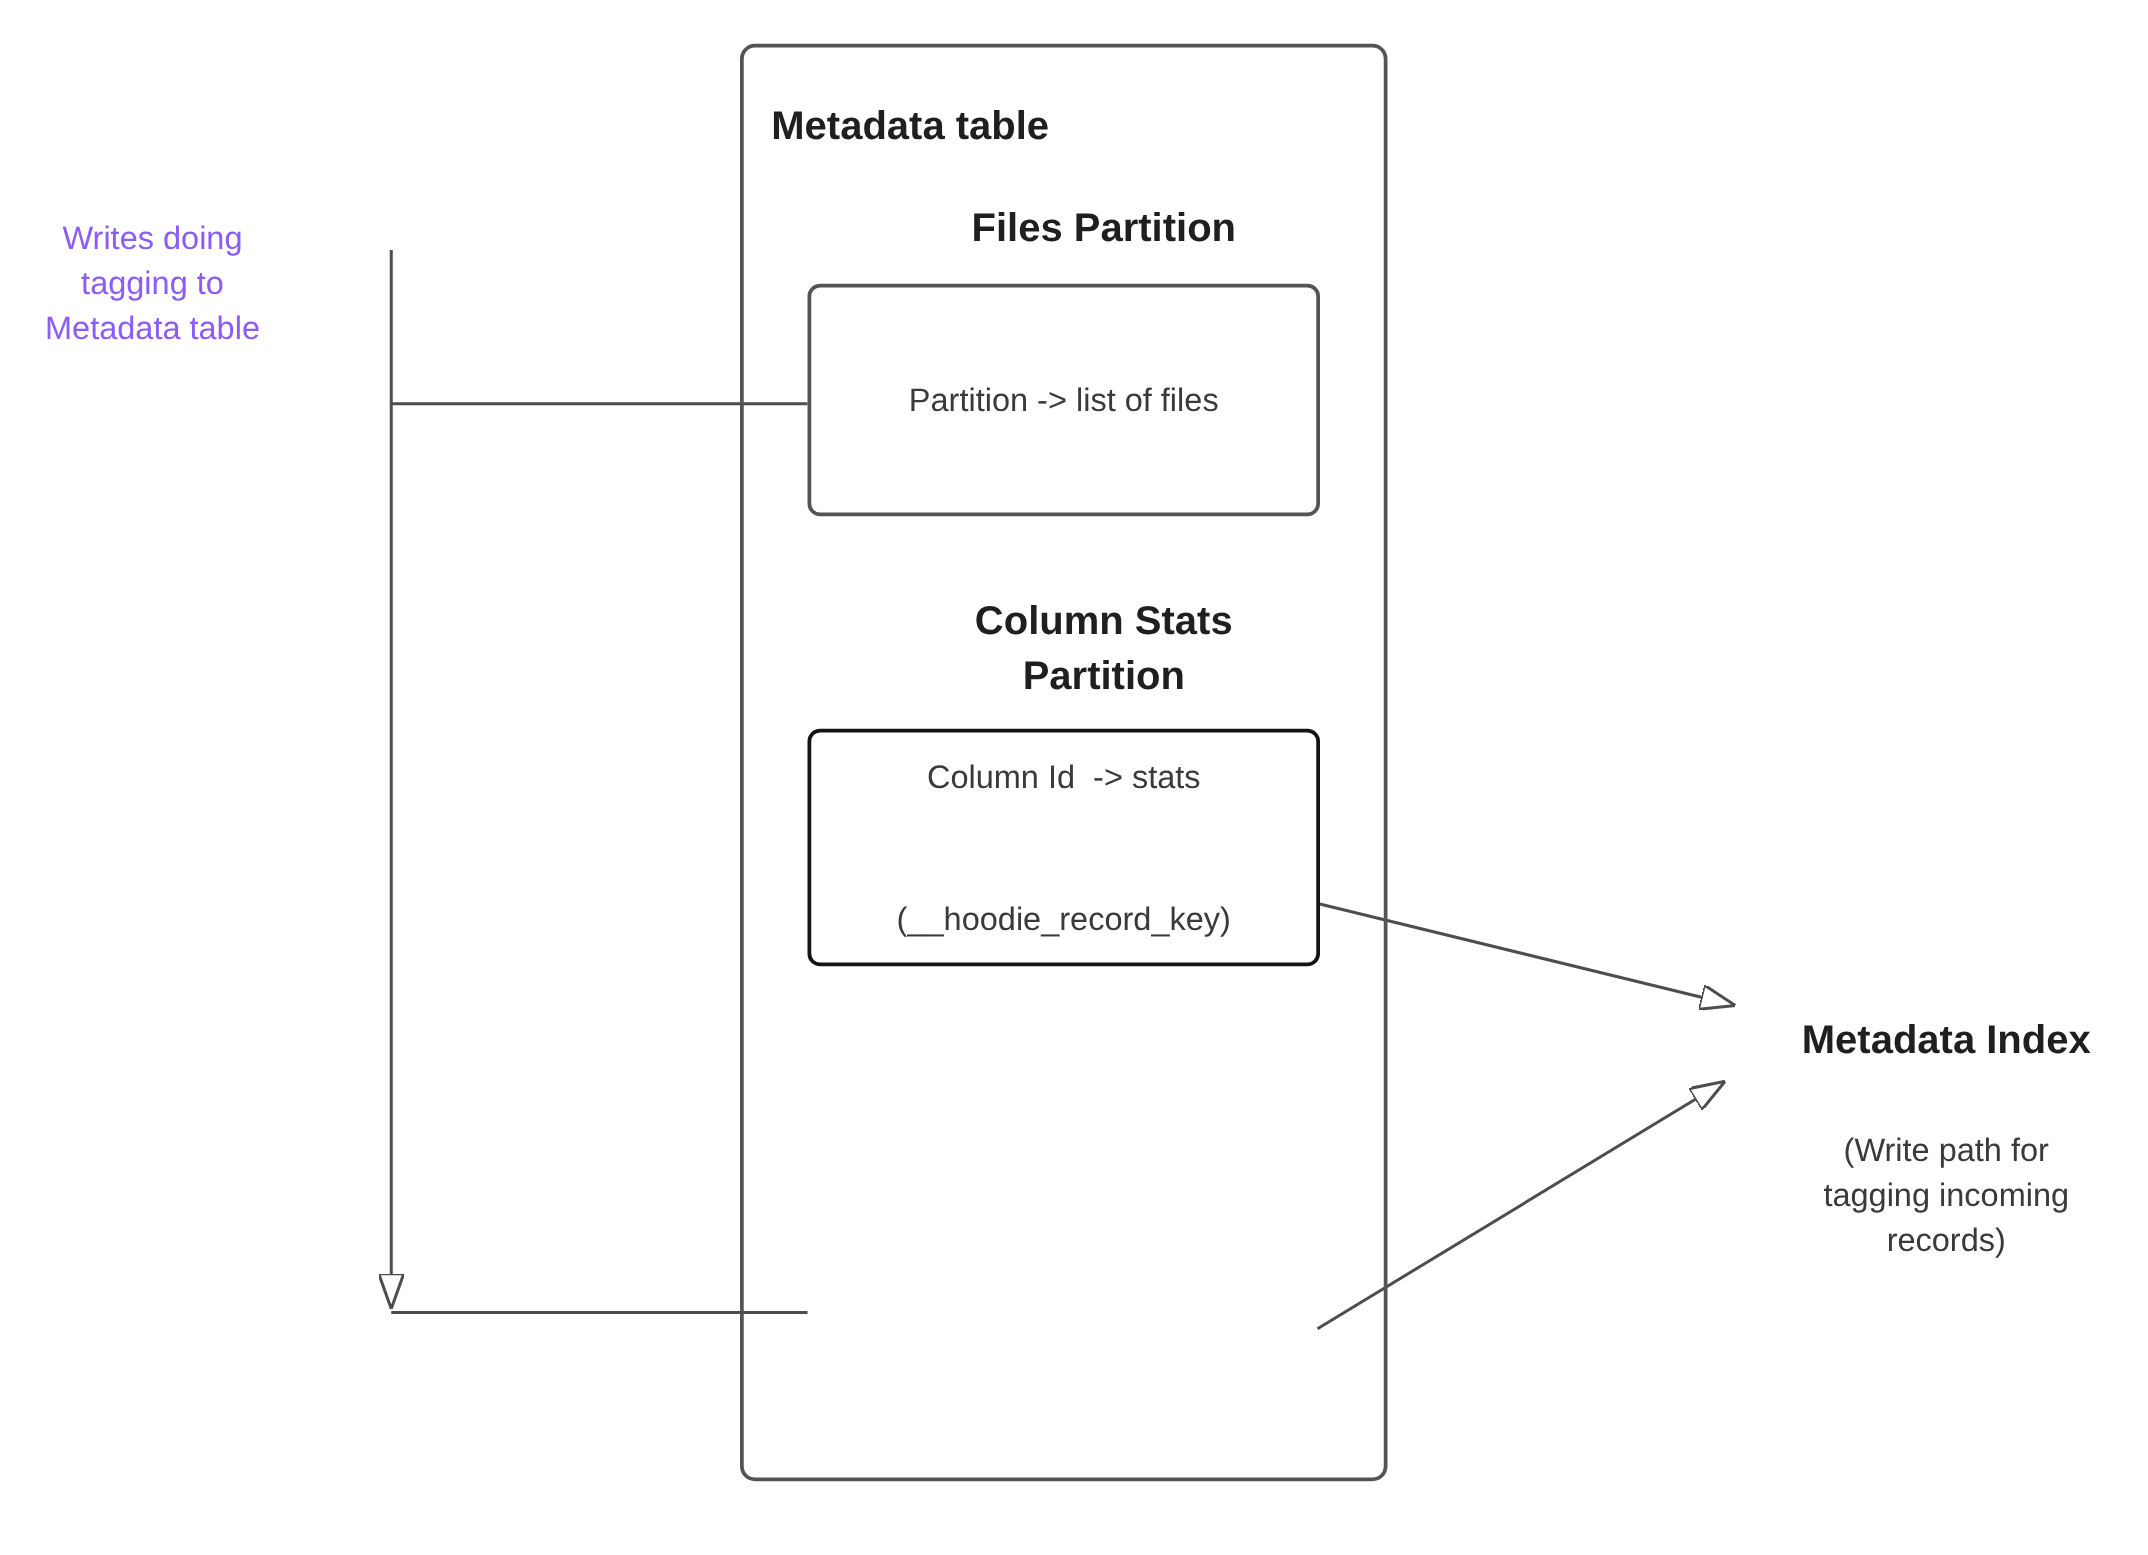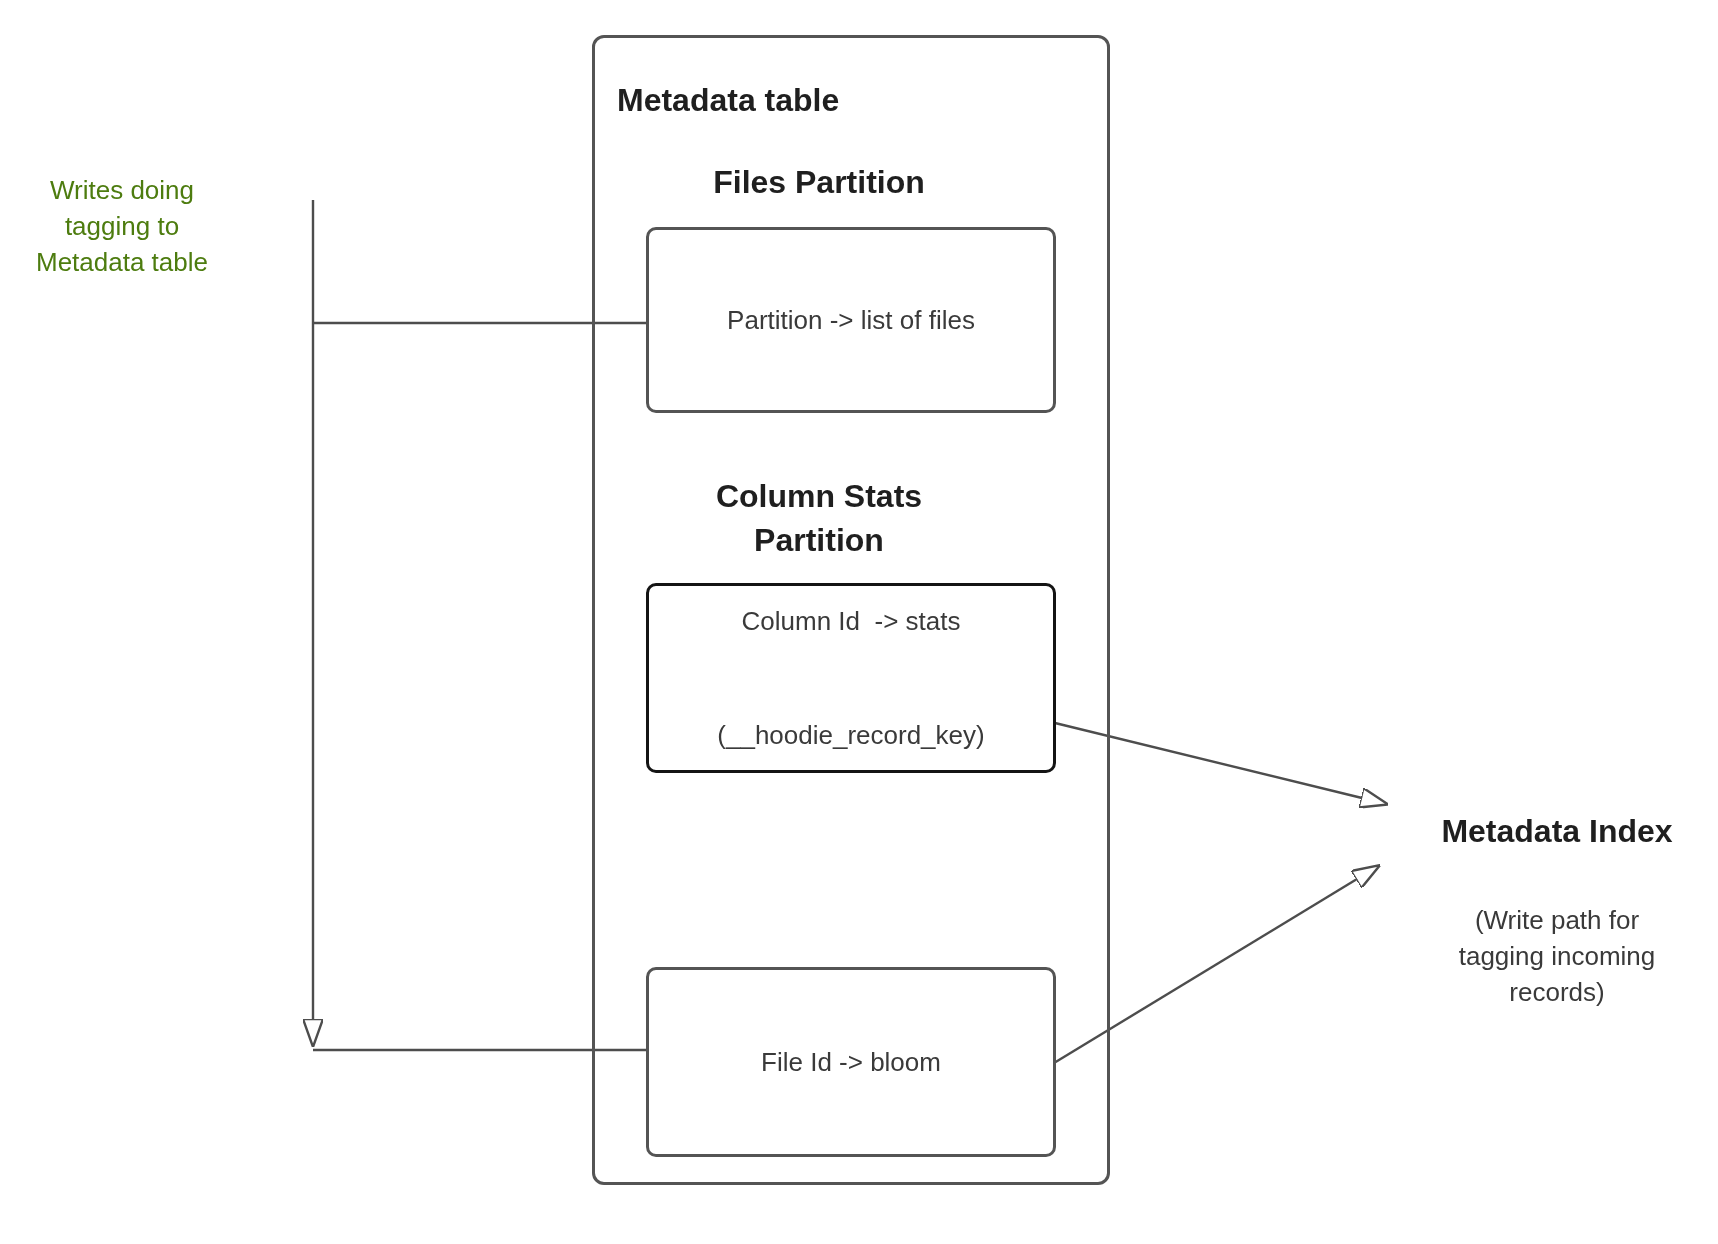--- a/index.html
+++ b/index.html
@@ -64,39 +64,39 @@
 
   .box-title {
     left: 617px; top: 82px;
     font-size: 32px;
     font-weight: bold;
     color: #1f1f1f;
     line-height: 36px;
   }
 
   .part-heading {
-    left: 560px;
+    left: 624px;
     width: 518px;
     text-align: center;
     font-size: 32px;
     font-weight: bold;
     color: #1f1f1f;
     line-height: 44px;
   }
   .files-heading { top: 160px; }
   .stats-heading { top: 474px; }
   .bloom-heading { top: 860px; }
 
   .left-note {
     left: 12px; top: 172px;
     width: 220px;
     text-align: center;
     font-size: 26px;
     line-height: 36px;
-    color: #4d7c0f;
+    color: #8b5cf6;
   }
 
   .index-title {
     left: 1390px; top: 812px;
     width: 334px;
     text-align: center;
     font-size: 32px;
     font-weight: bold;
     color: #1f1f1f;
     line-height: 38px;
@@ -146,23 +146,20 @@
     <div>Column Stats</div>
     <div>Partition</div>
   </div>
   <div class="abs part-box stats-box">
     <div>
       <div>Column Id  -&gt; stats</div>
       <div>(__hoodie_record_key)</div>
     </div>
   </div>
 
-  <div class="abs part-box bloom-box">
-    <div>File Id -&gt; bloom</div>
-  </div>
 
   <div class="abs index-title">Metadata Index</div>
   <div class="abs index-sub">
     <div>(Write path for</div>
     <div>tagging incoming</div>
     <div>records)</div>
   </div>
 
 </div>
 

